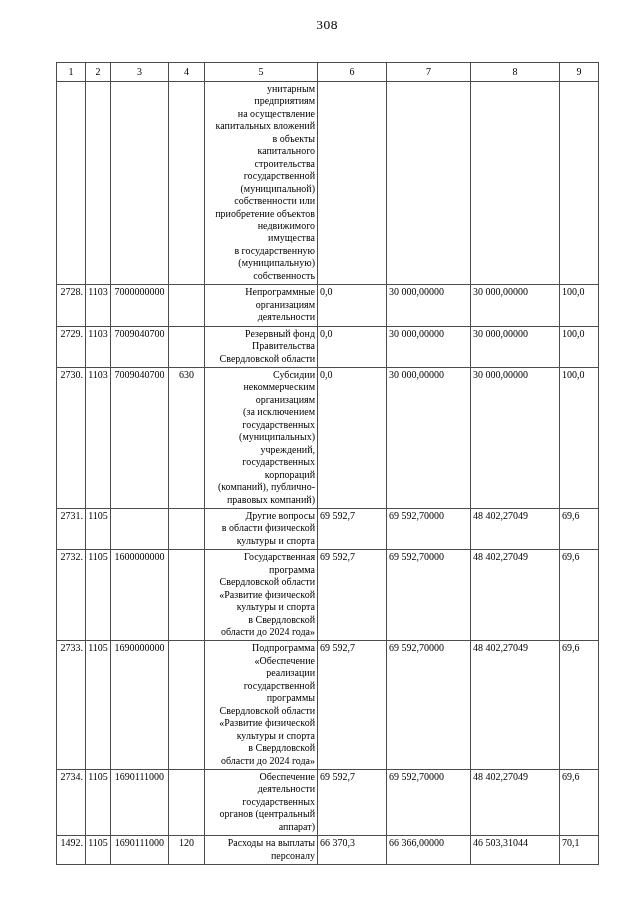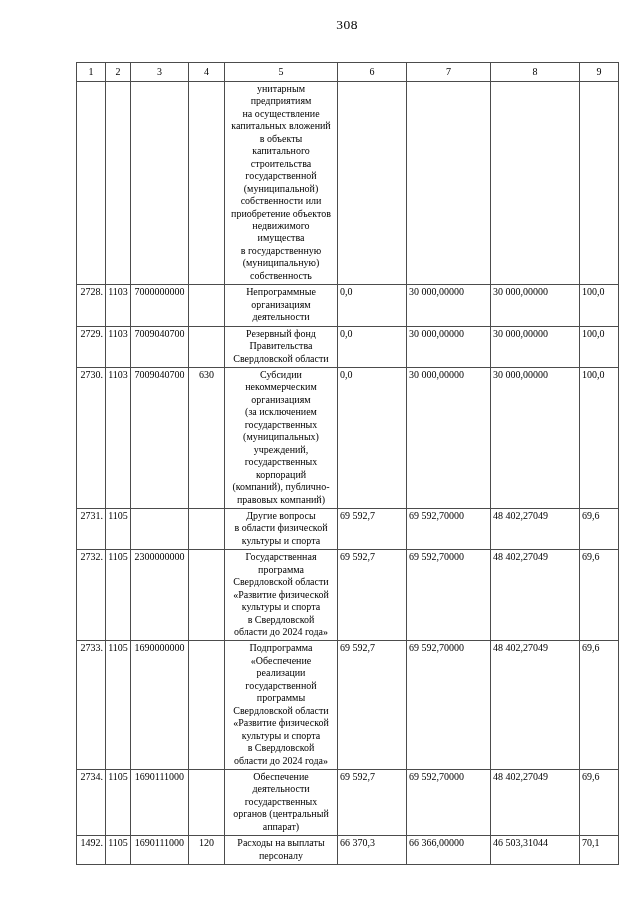--- a/index.html
+++ b/index.html
@@ -11,21 +11,21 @@
     position: relative;
     width: 640px;
     height: 905px;
     background: #ffffff;
     font-family: "Liberation Serif", serif;
     color: #000000;
     overflow: hidden;
   }
   .content {
     position: absolute;
-    left: 76px;
+    left: 56px;
     top: 0;
     width: 542px;
   }
   .page-number {
     margin-top: 16px;
     height: 17px;
     text-align: center;
     font-size: 13.5px;
     line-height: 17px;
     letter-spacing: 0.5px;
@@ -57,21 +57,21 @@
     padding-left: 1px;
     padding-right: 0;
   }
   td.c-center {
     text-align: center;
     padding-left: 0;
     padding-right: 0;
     margin-left: 7px;
   }
   td.c-name {
-    text-align: center;
+    text-align: right;
     white-space: pre-line;
   }
   td.c-val {
     text-align: left;
     padding-left: 0;
     padding-right: 0;
   }
 </style>
 </head>
 <body>
@@ -187,21 +187,21 @@
 в области физической
 культуры и спорта</td>
           <td class="c-val">69 592,7</td>
           <td class="c-val">69 592,70000</td>
           <td class="c-val">48 402,27049</td>
           <td class="c-val">69,6</td>
         </tr>
         <tr>
           <td class="c-rownum">2732.</td>
           <td class="c-center">1105</td>
-          <td class="c-center">2300000000</td>
+          <td class="c-center">1600000000</td>
           <td class="c-center"></td>
           <td class="c-name">Государственная
 программа
 Свердловской области
 «Развитие физической
 культуры и спорта
 в Свердловской
 области до 2024 года»</td>
           <td class="c-val">69 592,7</td>
           <td class="c-val">69 592,70000</td>

